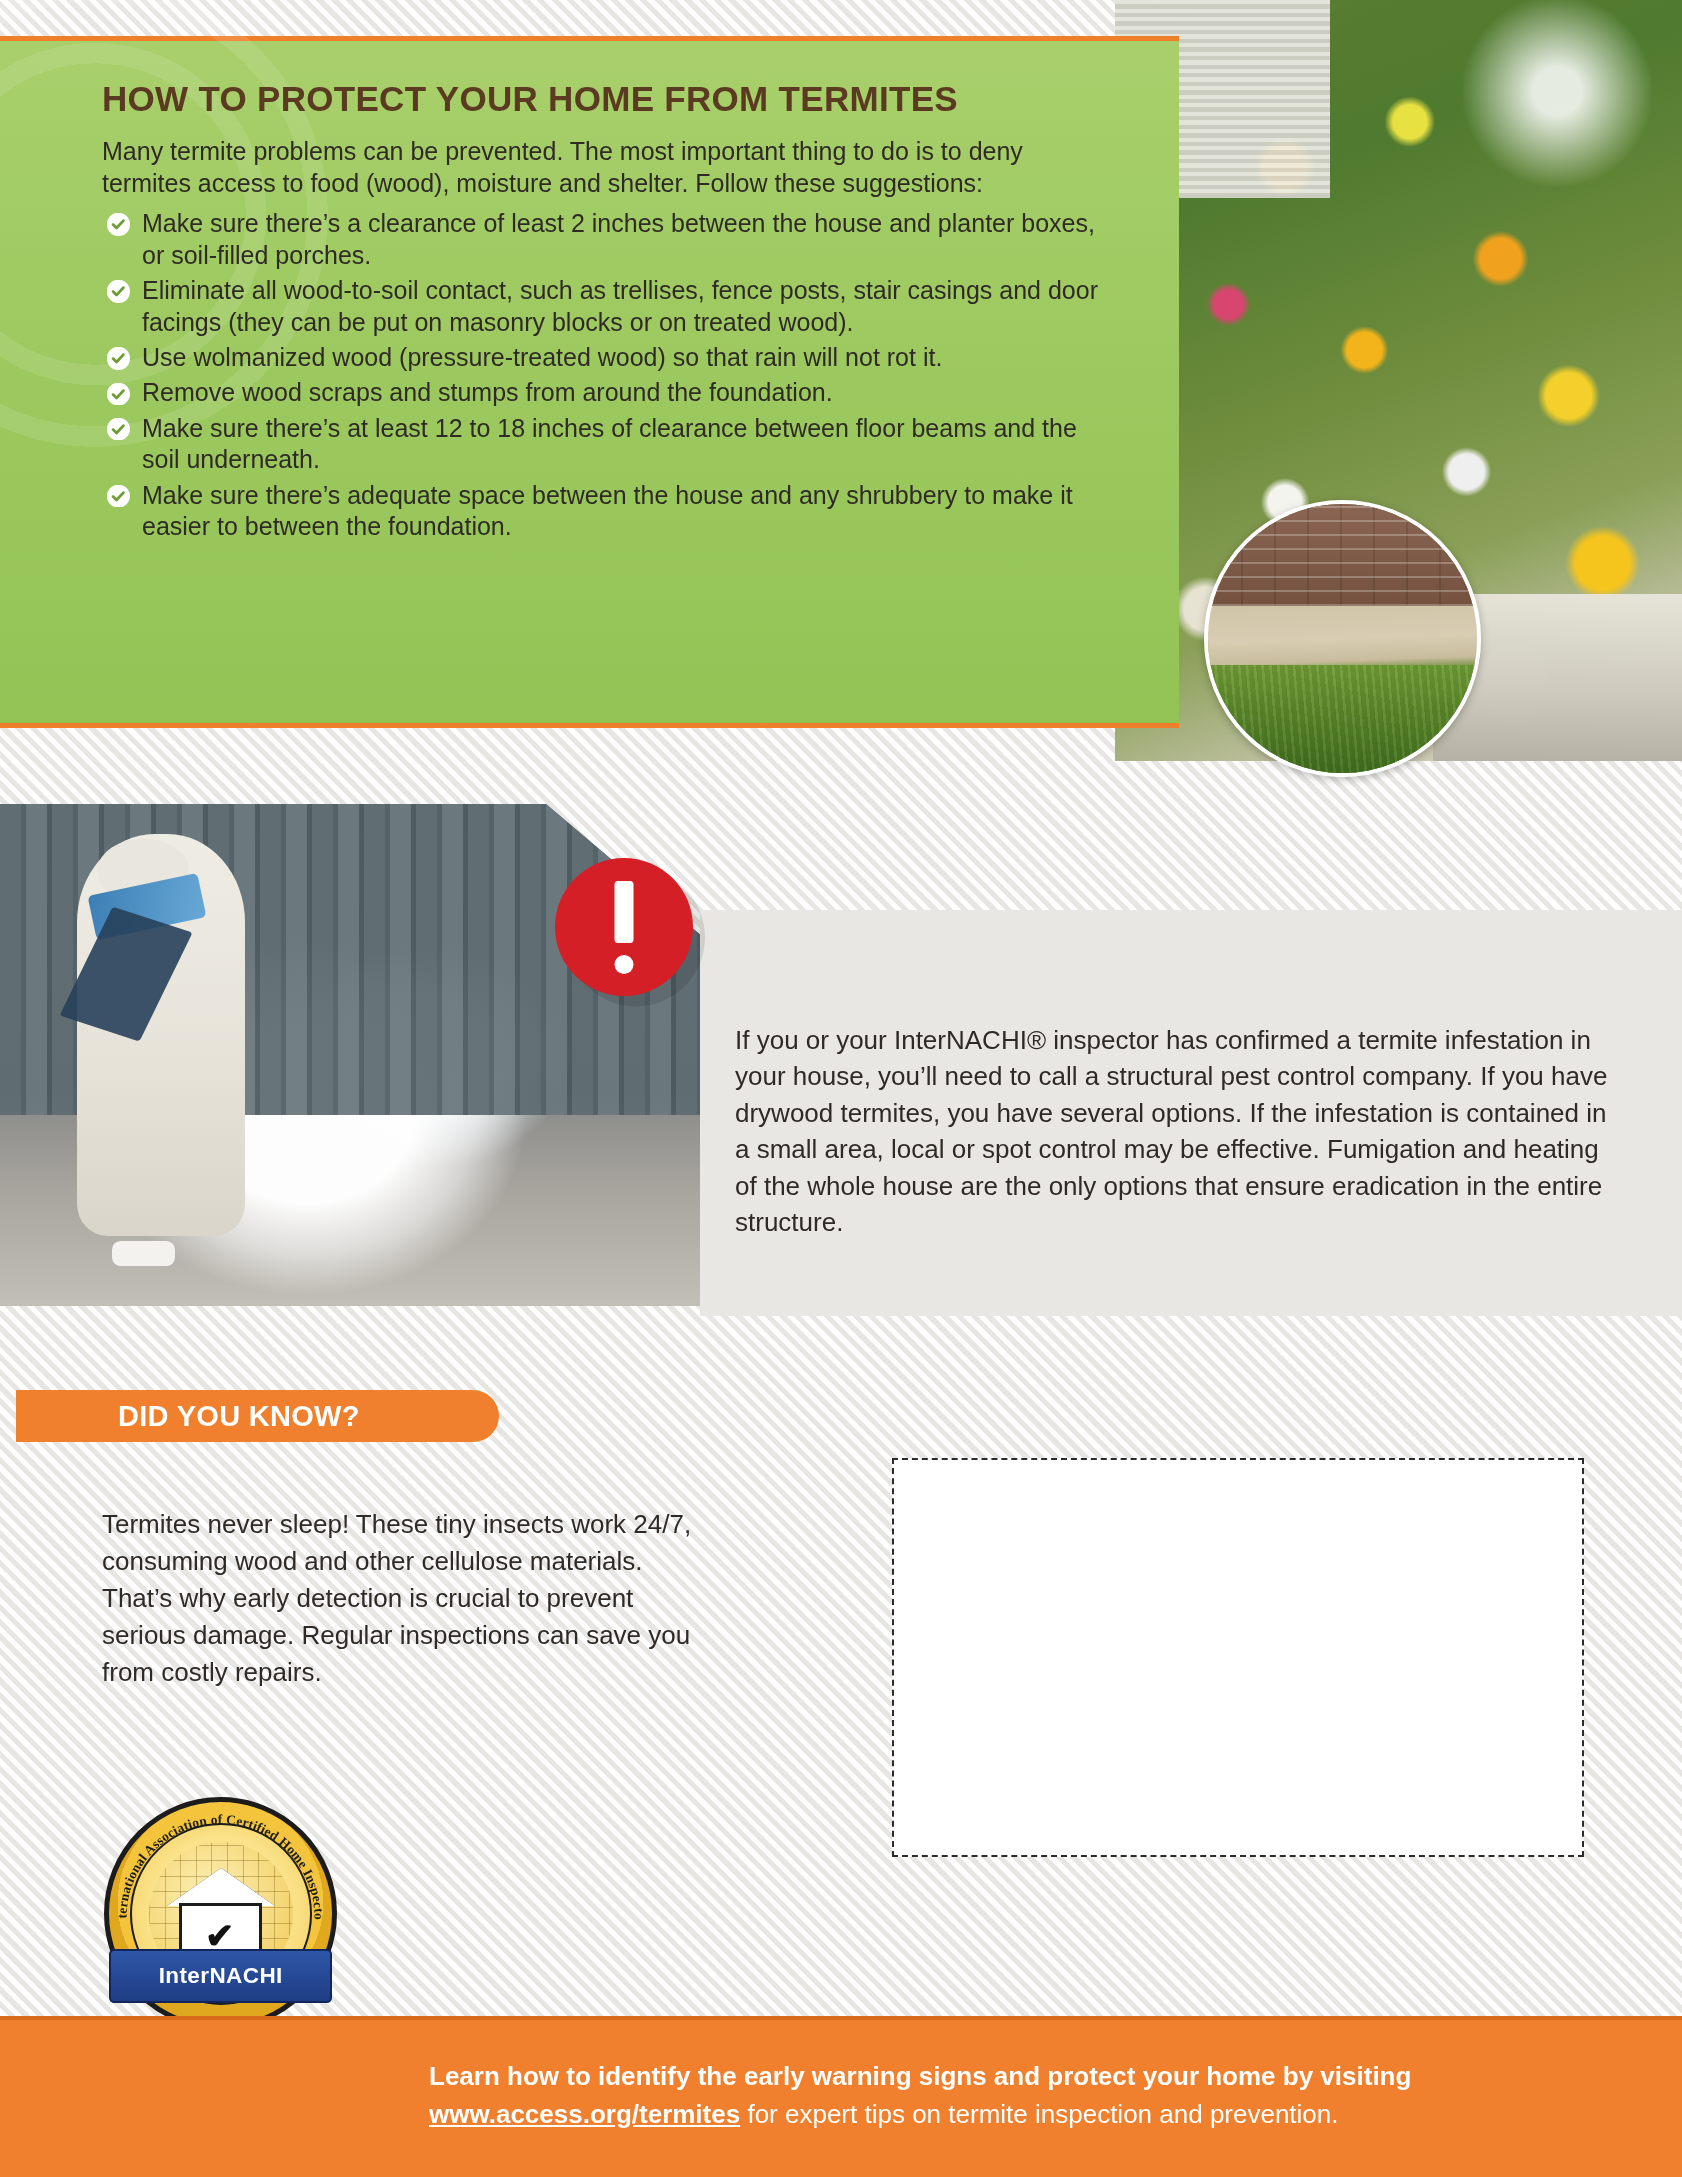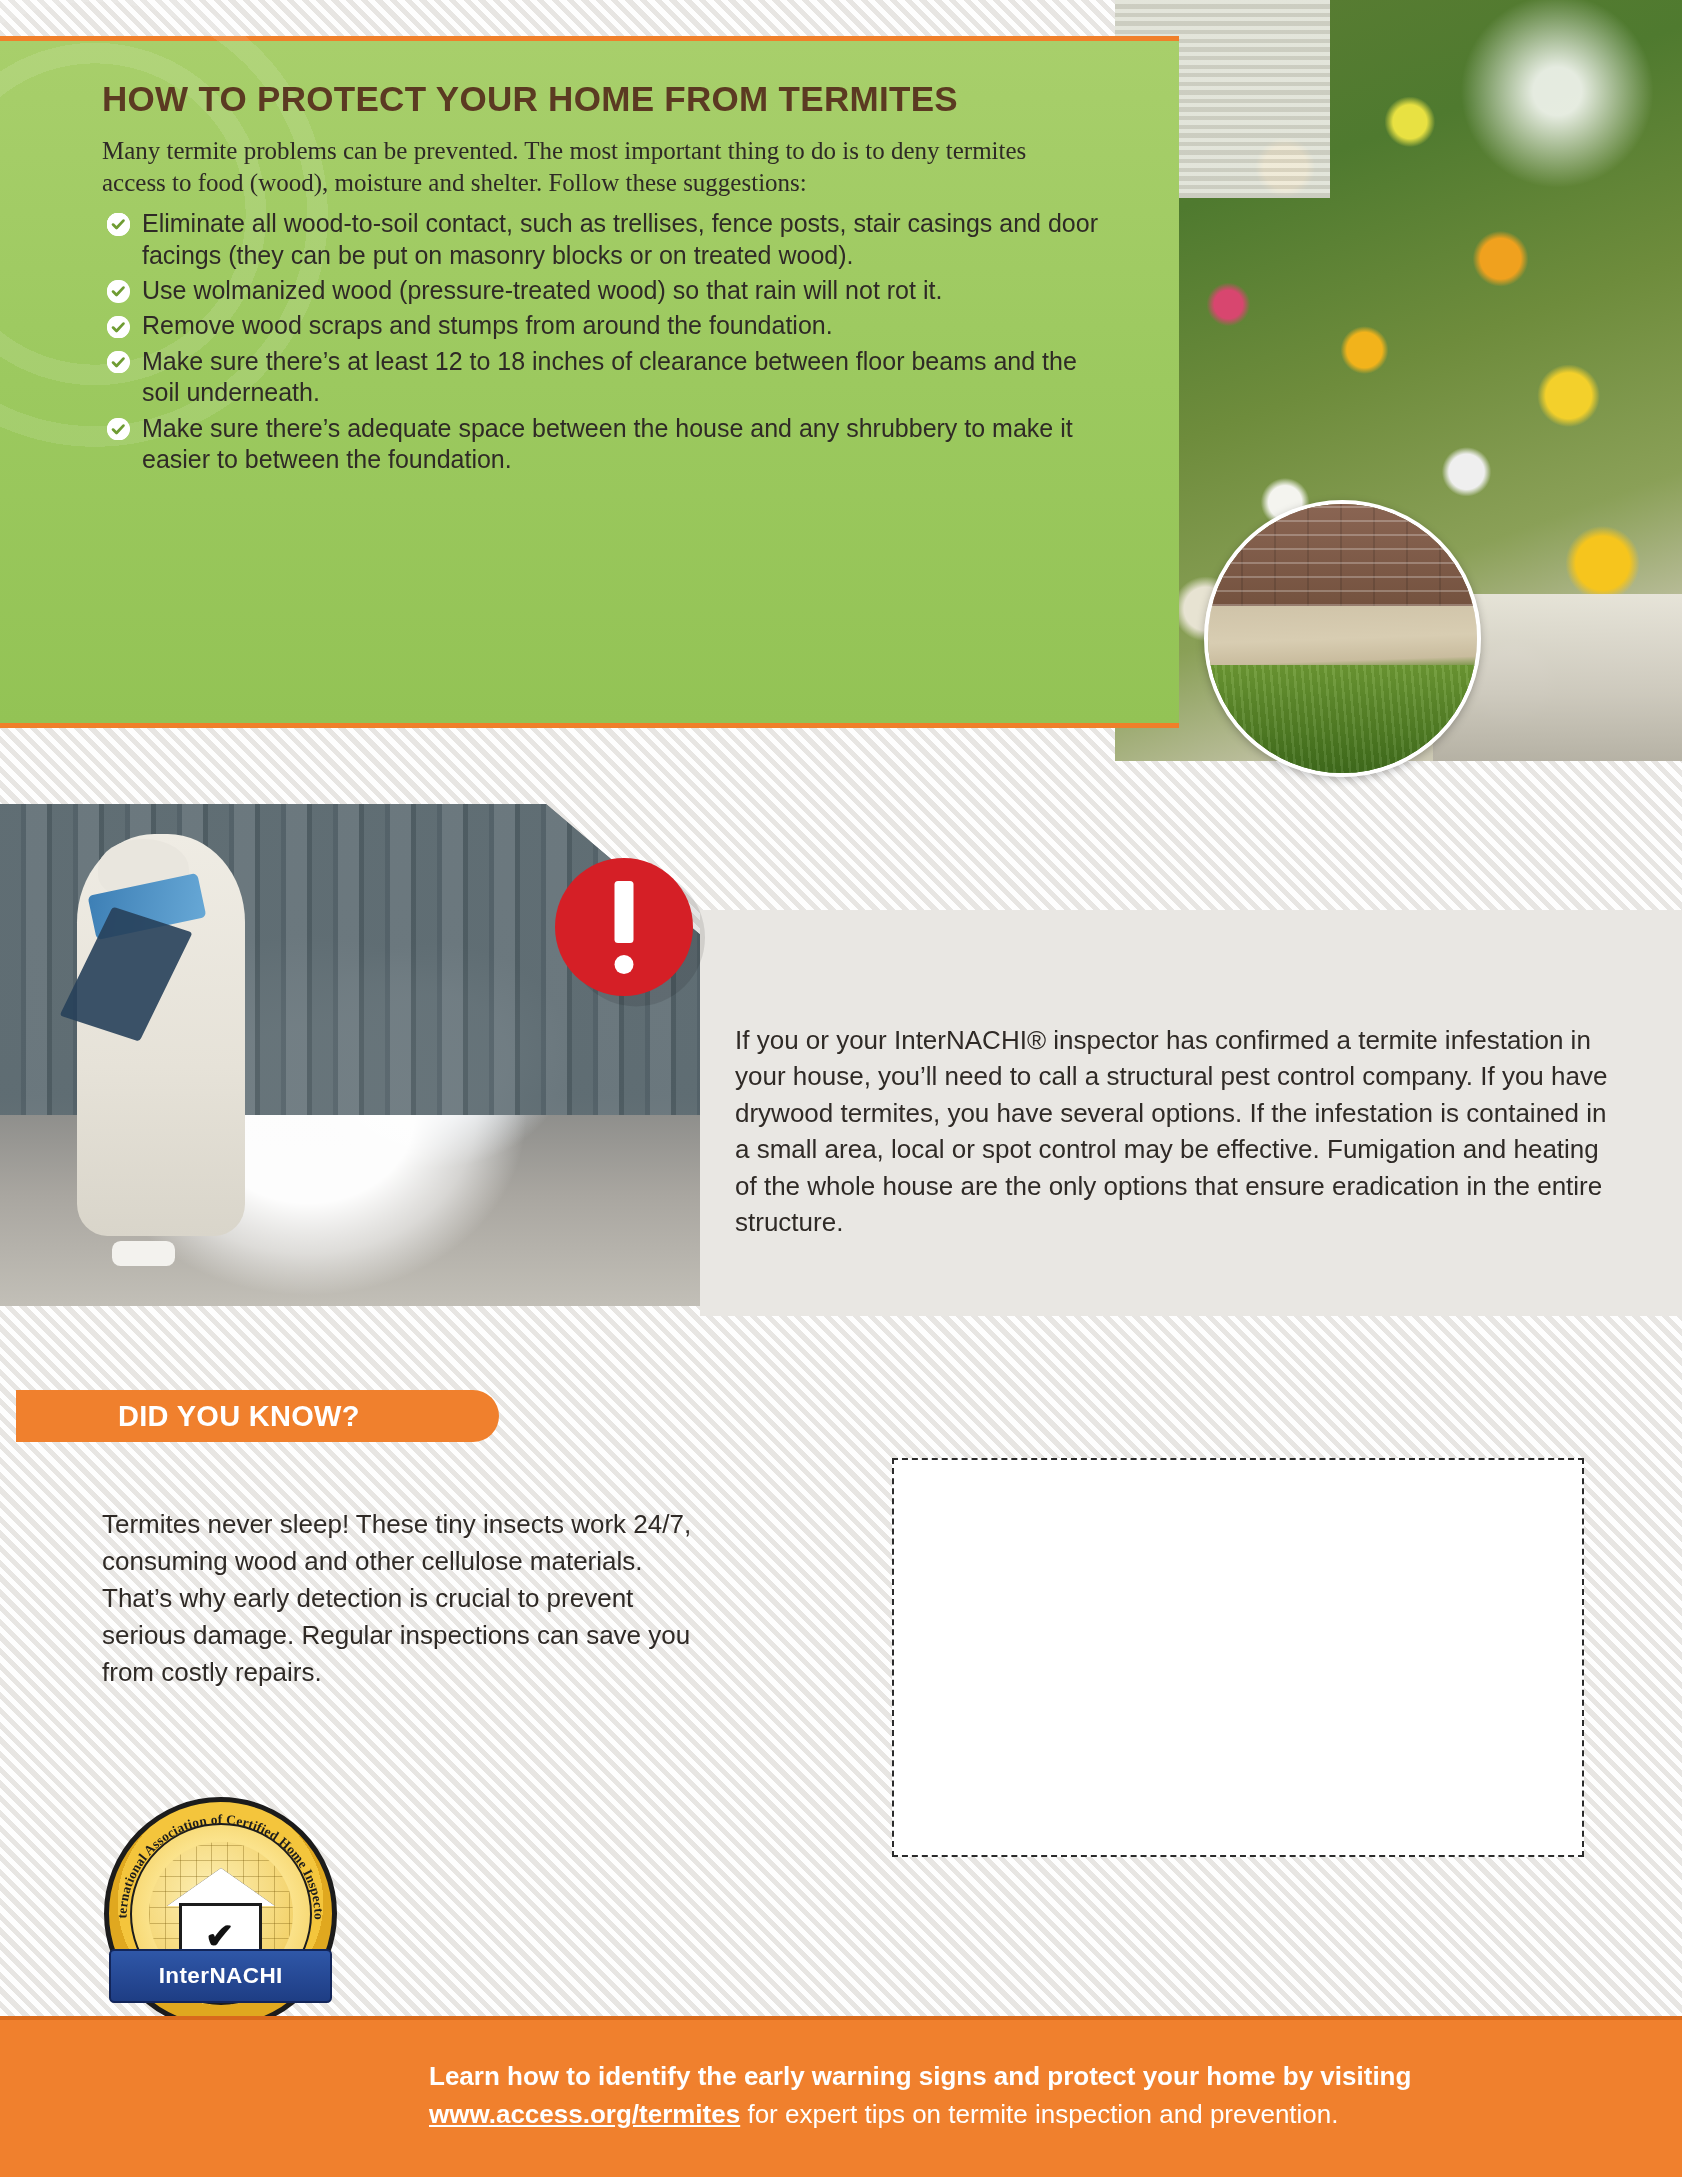--- a/index.html
+++ b/index.html
@@ -119,21 +119,20 @@
     letter-spacing: 0.3px;
     margin: 0 0 15.6px 0;
     font-family: "Liberation Sans", sans-serif;
   }
   .panel-intro {
     color: #2f2a26;
     font-size: 25px;
     line-height: 1.30;
     margin: 0 0 8.6px 0;
     max-width: 986px;
-    font-family: Liberation Serif, serif;
   }
   .bullet-list {
     list-style: none;
     margin: 5.2px 0 0 0;
     padding: 0;
   }
   .bullet-list li {
     position: relative;
     padding-left: 40px;
     margin-bottom: 3.5px;
@@ -531,20 +530,21 @@
     <h1 class="panel-title">HOW TO PROTECT YOUR HOME FROM TERMITES</h1>
     <p class="panel-intro">Many termite problems can be prevented. The most important thing to do is to deny termites access to food (wood), moisture and shelter. Follow these suggestions:</p>
     <ul class="bullet-list">
       <li>
         <span class="check-icon">
           <svg width="22.5" height="22.5" viewBox="0 0 26 26">
               <circle cx="13" cy="13" r="13" fill="#ffffff"></circle>
               <path d="M7 13.4l4 4 8-8.6" stroke="#6f9c33" stroke-width="3.2" fill="none" stroke-linecap="round" stroke-linejoin="round"></path>
             </svg>
         </span>
+        <span>Make sure there’s a clearance of least 2 inches between the house and planter boxes, or soil-filled porches.</span>
       </li>
       <li>
         <span class="check-icon">
           <svg width="22.5" height="22.5" viewBox="0 0 26 26">
               <circle cx="13" cy="13" r="13" fill="#ffffff"></circle>
               <path d="M7 13.4l4 4 8-8.6" stroke="#6f9c33" stroke-width="3.2" fill="none" stroke-linecap="round" stroke-linejoin="round"></path>
             </svg>
         </span>
         <span>Eliminate all wood-to-soil contact, such as trellises, fence posts, stair casings and door facings (they can be put on masonry blocks or on treated wood).</span>
       </li>

